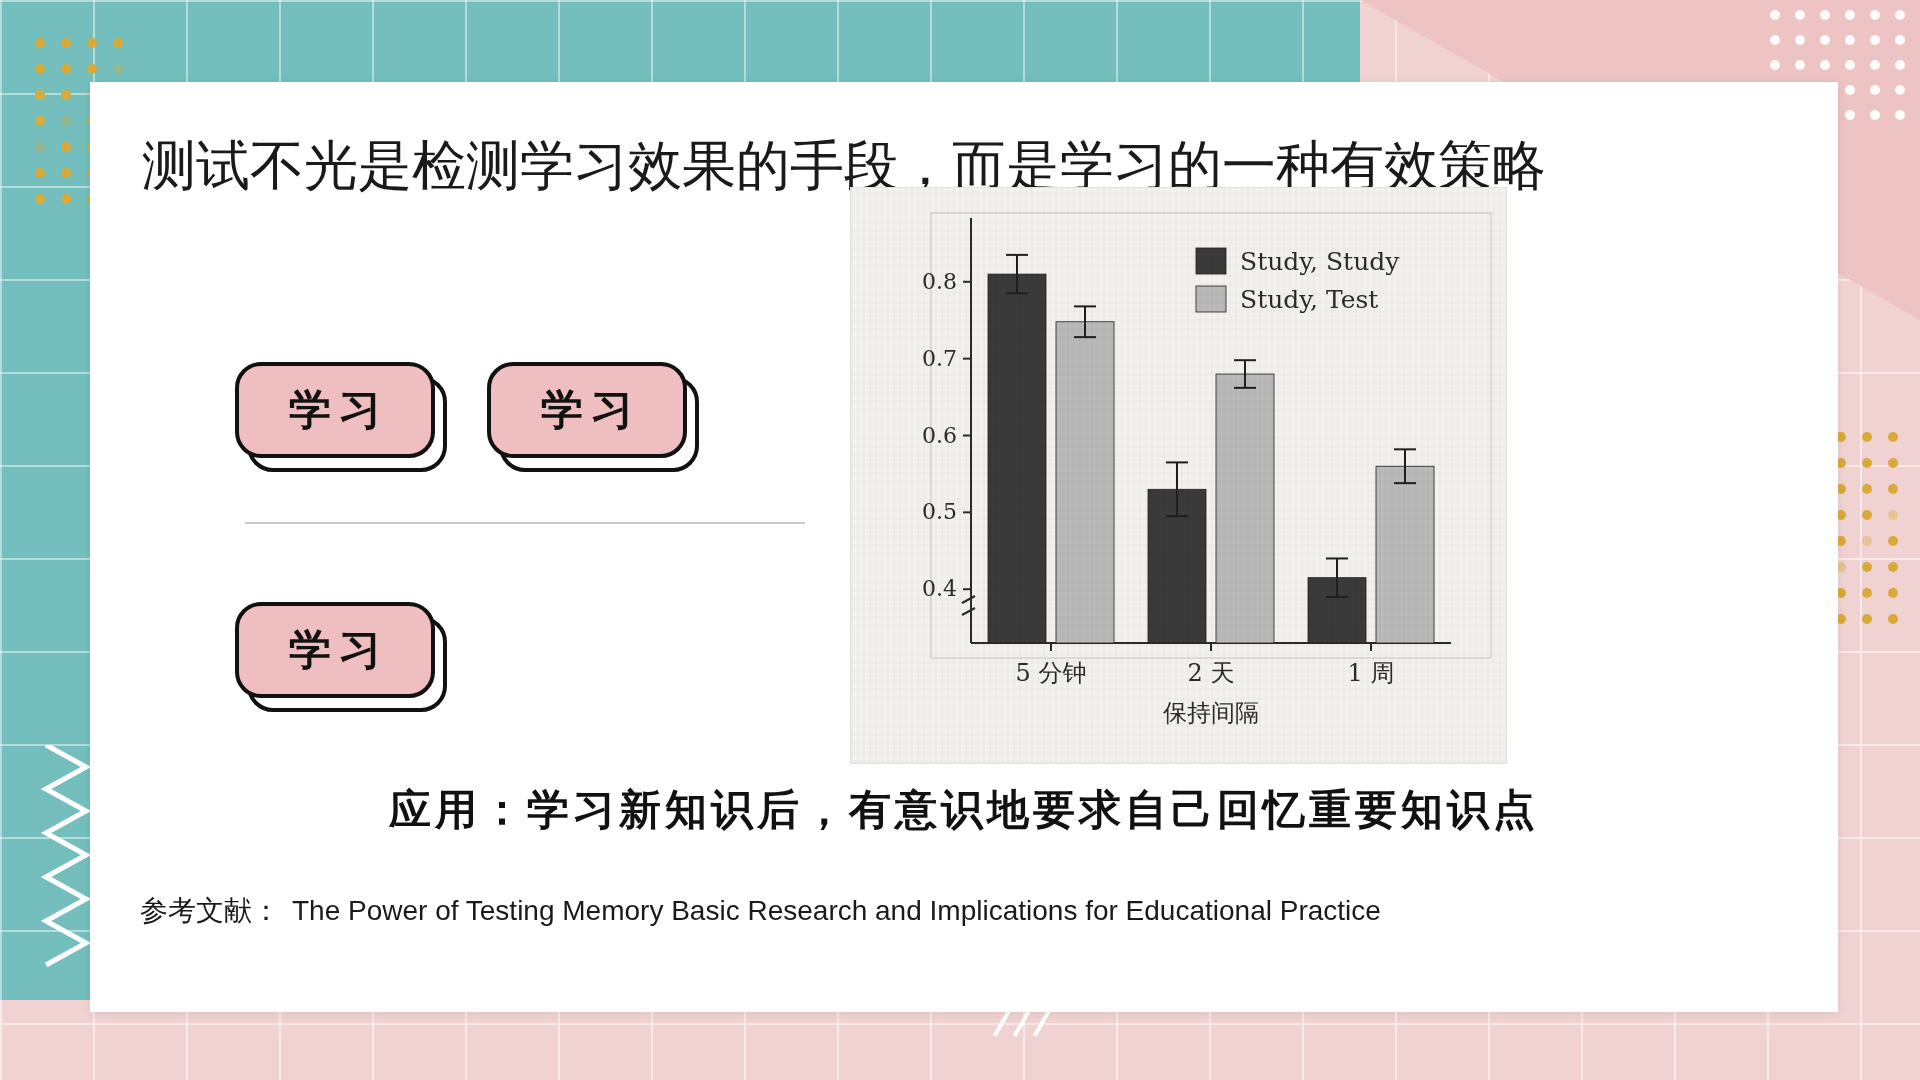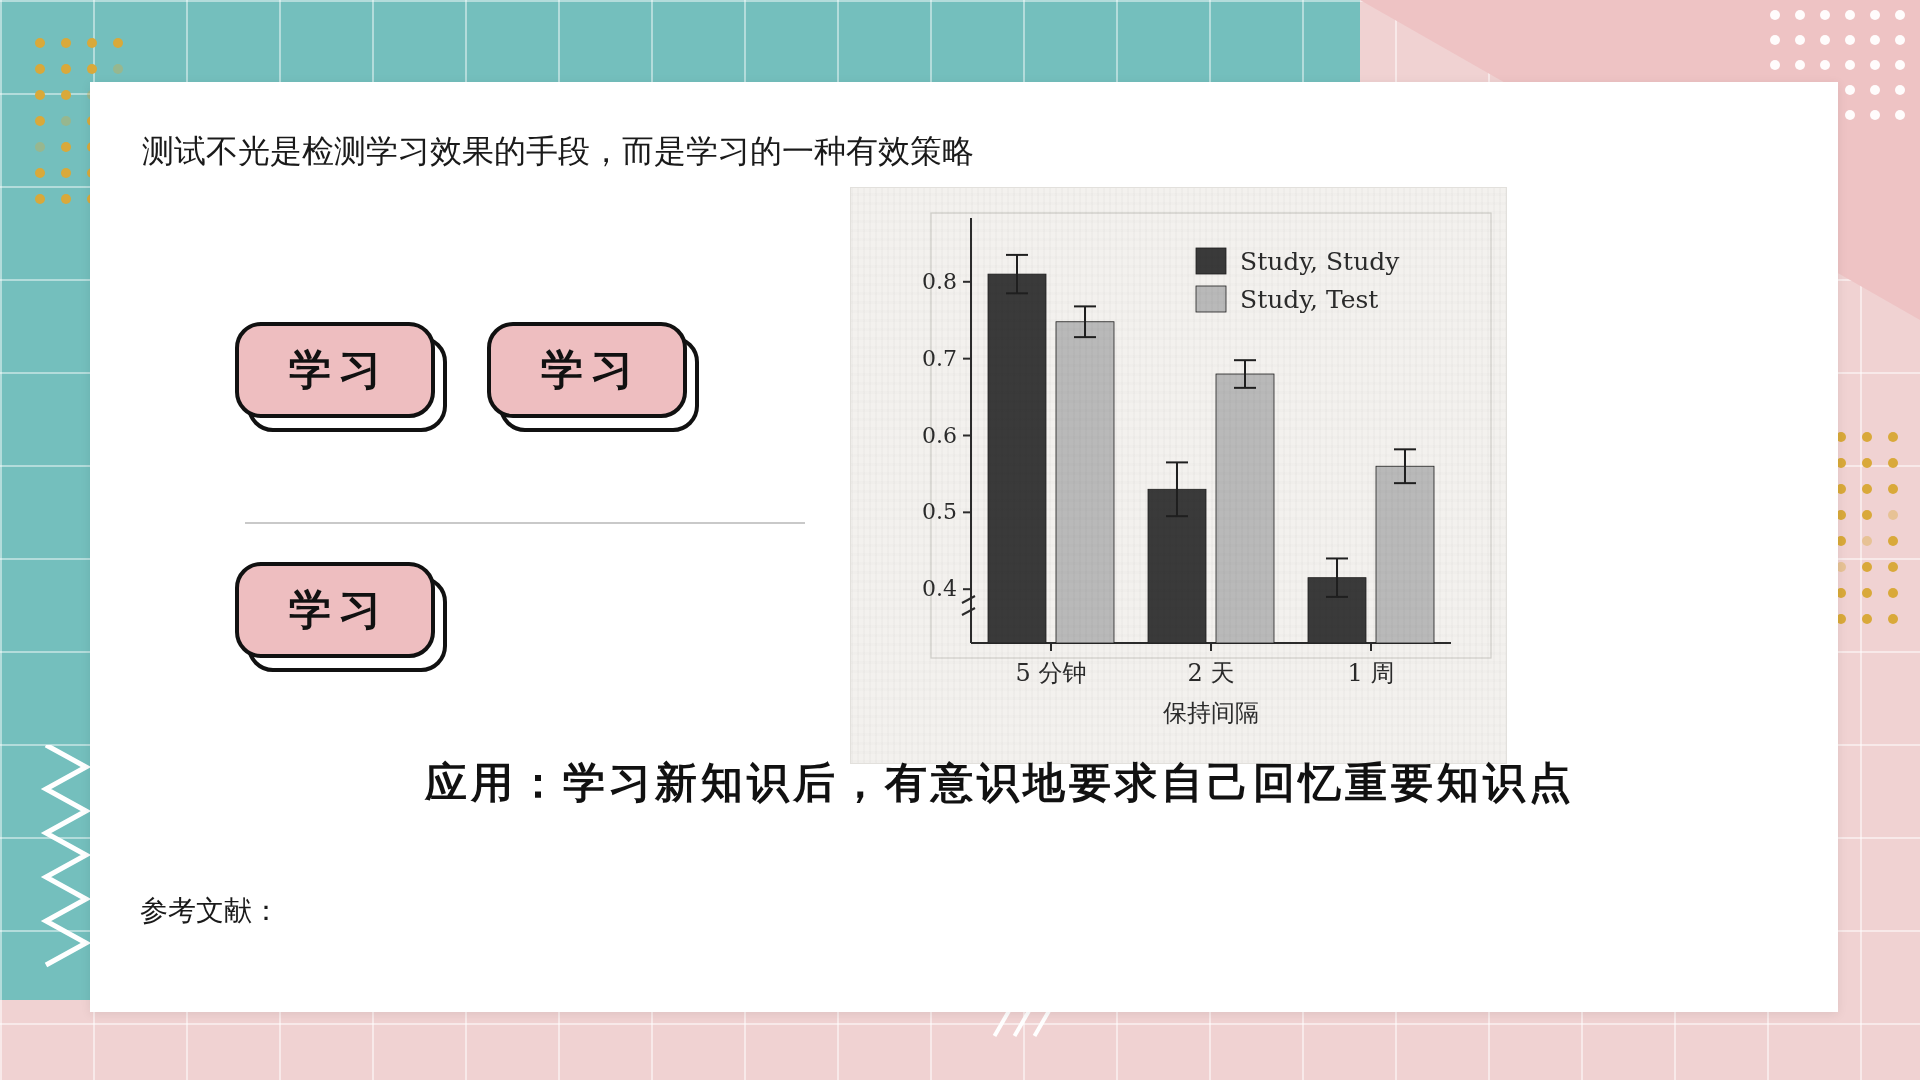--- a/index.html
+++ b/index.html
@@ -123,36 +123,37 @@
     font-family: "DejaVu Serif", serif;
     font-size: 44px;
     font-weight: 700;
     letter-spacing: 6px;
     white-space: nowrap;
   }
   .hdr-sub {
     margin-left: 52px;
     color: #1a1a1a;
     font-family: "DejaVu Serif", serif;
-    font-size: 32px;
+    font-size: 54px;
     white-space: nowrap;
   }
 
   
   .diagram {
     position: absolute;
     left: 145px;
     top: 240px;
     width: 680px;
     height: 430px;
   }
   .chip-wrap {
     position: absolute;
     width: 212px;
     height: 132px;
+    margin-top: 40px;
   }
   .chip-shadow {
     position: absolute;
     left: 12px;
     top: 14px;
     width: 200px;
     height: 96px;
     border: 4px solid #111111;
     border-radius: 26px;
     background: #ffffff;
@@ -212,29 +213,28 @@
     background:
       repeating-linear-gradient(90deg, rgba(0,0,0,0.018) 0 2px, transparent 2px 6px),
       repeating-linear-gradient(0deg, rgba(0,0,0,0.012) 0 3px, transparent 3px 9px);
     pointer-events: none;
   }
 
   
   .apply {
     position: absolute;
     left: 0;
-    top: 673px;
+    top: 700px;
     width: 100%;
     text-align: center;
     font-family: "DejaVu Serif", serif;
     font-size: 42px;
     font-weight: 700;
     letter-spacing: 4px;
     color: #111111;
-    margin-left: 36px;
   }
   .ref {
     position: absolute;
     left: 50px;
     top: 810px;
     display: flex;
     align-items: baseline;
     font-size: 27px;
     color: #1a1a1a;
   }
@@ -442,16 +442,17 @@
           <rect x="345" y="98" width="30" height="26" fill="#b9b9b9" stroke="#1f1f1f" stroke-width="0.8"></rect>
           <text x="389" y="120" font-family="&quot;DejaVu Serif&quot;, serif" font-size="25" fill="#2b2b2b">Study, Test</text>
         </svg>
       <div class="chart-noise"></div>
     </div>
 
     <div class="apply">应用：学习新知识后，有意识地要求自己回忆重要知识点</div>
 
     <div class="ref">
       <span class="ref-label">参考文献：</span>
+      <span class="ref-text">The Power of Testing Memory Basic Research and Implications for Educational Practice</span>
     </div>
 
   </div>
 </div>
 
 </body></html>

